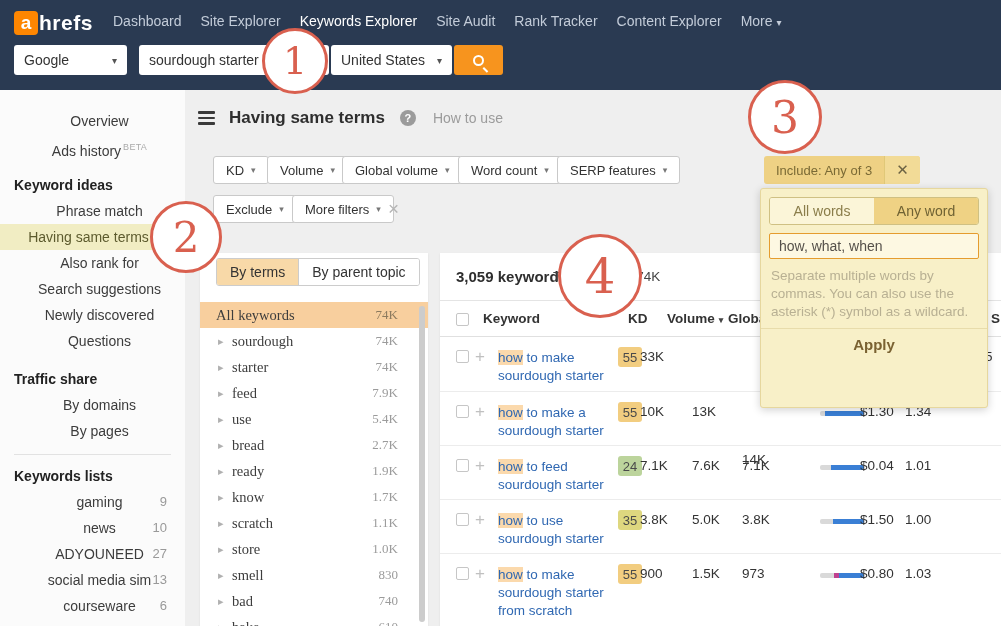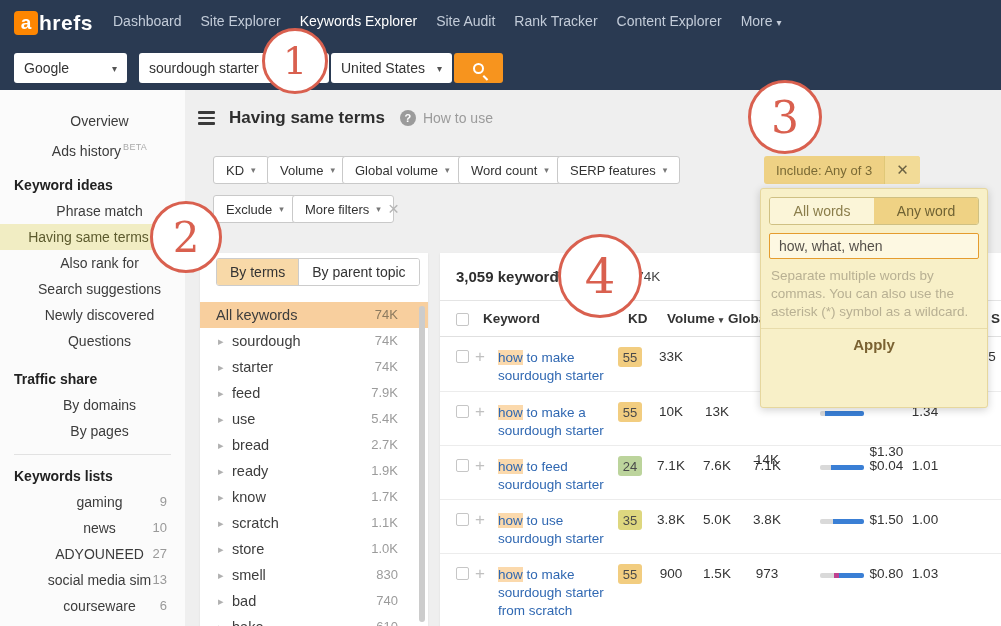--- a/index.html
+++ b/index.html
@@ -10,21 +10,21 @@
   .topbar { position:absolute; left:0; top:0; width:1001px; height:90px; background:#2a3a52; z-index:5; }
   .logo { position:absolute; left:14px; top:11px; display:flex; align-items:center; cursor:pointer; }
   .logo-a { width:24px; height:24px; background:#fe8601; color:#fff; font-weight:bold; font-size:19px;
             display:flex; align-items:center; justify-content:center; border-radius:4px; }
   .logo-rest { color:#fff; font-weight:bold; font-size:21px; letter-spacing:.5px; margin-left:1px; }
   .nav { position:absolute; left:113px; top:13px; display:flex; gap:19px; align-items:center; }
   .nav-item { color:#c3ccd9; font-size:14px; cursor:pointer; white-space:nowrap; }
   .nav-item.active { color:#ffffff; }
   .nav-caret { font-size:10px; color:#c3ccd9; margin-left:4px; }
 
-  .searchrow { position:absolute; top:53px; left:0; width:1001px; height:30px; }
+  .searchrow { position:absolute; top:45px; left:0; width:1001px; height:30px; }
   .sel { position:absolute; height:30px; background:#fff; border-radius:3px; font-size:14px; color:#333;
          display:flex; align-items:center; padding:0 10px; justify-content:space-between; cursor:pointer; }
   .sel .caret { font-size:10px; color:#555; margin-left:8px; }
   .search-input { position:absolute; left:139px; width:190px; height:30px; background:#fff; border:none;
                   border-radius:3px; font-size:14px; color:#333; padding:0 10px; font-family:"Liberation Sans",sans-serif; }
   .search-btn { position:absolute; left:454px; width:49px; height:30px; background:#f7941e; border:none;
                 border-radius:3px; cursor:pointer; display:flex; align-items:center; justify-content:center; }
   .mag { position:relative; width:11px; height:11px; border:2px solid #fff; border-radius:50%; display:inline-block; }
   .mag::after { content:""; position:absolute; left:9px; top:10px; width:6px; height:2px; background:#fff;
                 transform:rotate(45deg); transform-origin:0 0; }
@@ -39,21 +39,21 @@
   .side-count { position:absolute; right:18px; top:0; color:#999; font-size:13px; }
   .side-divider { height:1px; background:#e2e2e2; margin:10px 14px 8px 14px; }
 
   
   .main-title-row { position:absolute; left:185px; top:100px; height:36px; display:flex; align-items:center; }
   .hamburger { margin-left:13px; width:17px; cursor:pointer; }
   .hamburger span { display:block; height:2.5px; background:#3a3a3a; margin:3px 0; border-radius:1px; }
   .page-title { font-size:17px; font-weight:bold; color:#2e2e2e; margin-left:14px; }
   .help-icon { width:16px; height:16px; border-radius:50%; background:#9b9b9b; color:#fff; font-size:11px; font-weight:bold;
                display:inline-flex; align-items:center; justify-content:center; margin-left:15px; cursor:pointer; }
-  .help-text { color:#9b9b9b; font-size:14px; margin-left:7px; cursor:pointer; }
+  .help-text { color:#9b9b9b; font-size:14px; margin-left:17px; cursor:pointer; }
 
   .fbtn { position:absolute; height:28px; background:#fff; border:1px solid #c9c9c9; border-radius:3px;
           font-size:13px; color:#333; display:inline-flex; align-items:center; padding:0 12px; cursor:pointer; white-space:nowrap; }
   .fbtn .caret { font-size:9px; color:#777; margin-left:7px; }
   .clear-x { position:absolute; left:388px; top:160px; color:#b5b5b5; font-size:19px; cursor:pointer; }
 
   
   .include-group { position:absolute; left:764px; top:156px; z-index:40; }
   .include-btn { display:flex; height:28px; background:#eed184; border-radius:3px; overflow:hidden; align-items:stretch; cursor:pointer; }
   .include-label { display:flex; align-items:center; padding:0 12px; font-size:13px; color:#7a6a35; }
@@ -76,21 +76,21 @@
 
   
   .tree-tabs { position:absolute; left:216px; top:258px; display:flex; height:28px; border:1px solid #ccc;
                border-radius:3px; overflow:hidden; background:#fff; z-index:3; }
   .ttab { display:flex; align-items:center; padding:0 13px; font-size:14px; color:#333; cursor:pointer; }
   .ttab.active { background:#f8d9a8; }
   .ttab.inactive { background:#fff; border-left:1px solid #ccc; }
   .tree-panel { position:absolute; left:200px; top:253px; width:228px; height:373px; background:#fff;
                 box-shadow:0 1px 2px rgba(0,0,0,.08); }
   .tree-list { position:absolute; left:200px; top:302px; width:228px; height:324px; background:#fff; overflow:hidden; }
-  .tree-row { position:relative; height:26px; line-height:26px; font-size:14.5px; color:#3d3d3d; cursor:pointer; }
+  .tree-row { position:relative; height:26px; line-height:26px; font-size:14.5px; color:#3d3d3d; cursor:pointer;font-family:Liberation Serif, serif; }
   .tree-row.all { background:#f8cf9e; padding-left:16px; }
   .tree-row.all .tree-val { color:#8c7a5e; }
   .tree-arrow { position:absolute; left:18px; color:#b0b0b0; font-size:11px; }
   .tree-label { position:absolute; left:32px; }
   .tree-val { position:absolute; right:30px; color:#9b9b9b; font-size:13px; }
   .tree-scroll { position:absolute; left:419px; top:306px; width:6px; height:316px; background:#cccccc; border-radius:3px; z-index:4; }
 
   
   .table-panel { position:absolute; left:440px; top:253px; width:561px; height:373px; background:#fff;
                  box-shadow:0 1px 2px rgba(0,0,0,.08); overflow:hidden; }
@@ -99,21 +99,21 @@
   .tbl-head { position:absolute; left:0; top:47px; width:561px; height:37px; border-top:1px solid #e4e4e4; border-bottom:1px solid #e0e0e0; }
   .chk { position:absolute; width:13px; height:13px; background:#fff; border:1px solid #c6c6c6; border-radius:2px; cursor:pointer; }
   .th { position:absolute; font-size:13.5px; font-weight:bold; color:#333; top:10px; }
   .th .caret { font-size:9px; color:#444; margin-left:4px; }
   .trow { position:absolute; left:0; width:561px; border-bottom:1px solid #ececec; }
   .plus { position:absolute; left:35px; top:10px; color:#c0c0c0; font-size:17px; cursor:pointer; }
   .kw { position:absolute; left:58px; top:12px; width:124px; font-size:13.5px; line-height:18px; color:#3068b2; cursor:pointer; }
   .kw .hl { background:#fbd9ac; }
   .kd-badge { position:absolute; left:178px; top:10px; width:24px; height:20px; border-radius:3px; font-size:13px;
               color:#4a4a4a; display:flex; align-items:center; justify-content:center; }
-  .num { position:absolute; top:12px; font-size:13.5px; color:#333; text-align:center; }
+  .num { position:absolute; top:12px; font-size:13.5px; color:#333; text-align:left; }
   .bar { position:absolute; left:380px; top:19px; height:5px; display:flex; border-radius:2px; overflow:hidden; }
   .bar span { display:block; height:5px; }
   .bar .bar-gray { background:#d9d9d9; }
   .bar .bar-pink { background:#c0418f; }
   .bar .bar-blue { background:#3a7fd5; }
 
   
   .circle { position:absolute; background:#fff; border:3px solid #d9604f; border-radius:50%;
             display:flex; align-items:center; justify-content:center; z-index:60;
             font-family:"DejaVu Serif", serif; color:#d9604f; }
@@ -336,21 +336,21 @@
       <span class="kw"><span class="hl">how</span><span> to make a sourdough starter</span></span>
       <span class="kd-badge" style="background: rgb(242, 205, 128);">55</span>
       <span class="num" style="left:200px; width:62px;">10K</span>
       <span class="num" style="left:252px; width:50px;">13K</span>
       <span class="num" style="left:302px; width:50px;margin-top:48px;">14K</span>
       <span class="bar">
           <span class="bar-gray" style="width: 5px;"></span>
           <span class="bar-pink" style="width: 0px;"></span>
           <span class="bar-blue" style="width: 39px;"></span>
         </span>
-      <span class="num" style="left:420px; width:53px;margin-top:40px;">$1.30</span>
+      <span class="num" style="left:420px; width:53px;">$1.30</span>
       <span class="num" style="left:465px; width:40px;">1.34</span>
     </div>
 
     <div class="trow" style="top:193px; height:54px;">
       <span class="chk" style="left:16px; top:13px;"></span>
       <span class="plus">+</span>
       <span class="kw"><span class="hl">how</span><span> to feed sourdough starter</span></span>
       <span class="kd-badge" style="background: rgb(188, 212, 156);">24</span>
       <span class="num" style="left:200px; width:62px;">7.1K</span>
       <span class="num" style="left:252px; width:50px;">7.6K</span>

